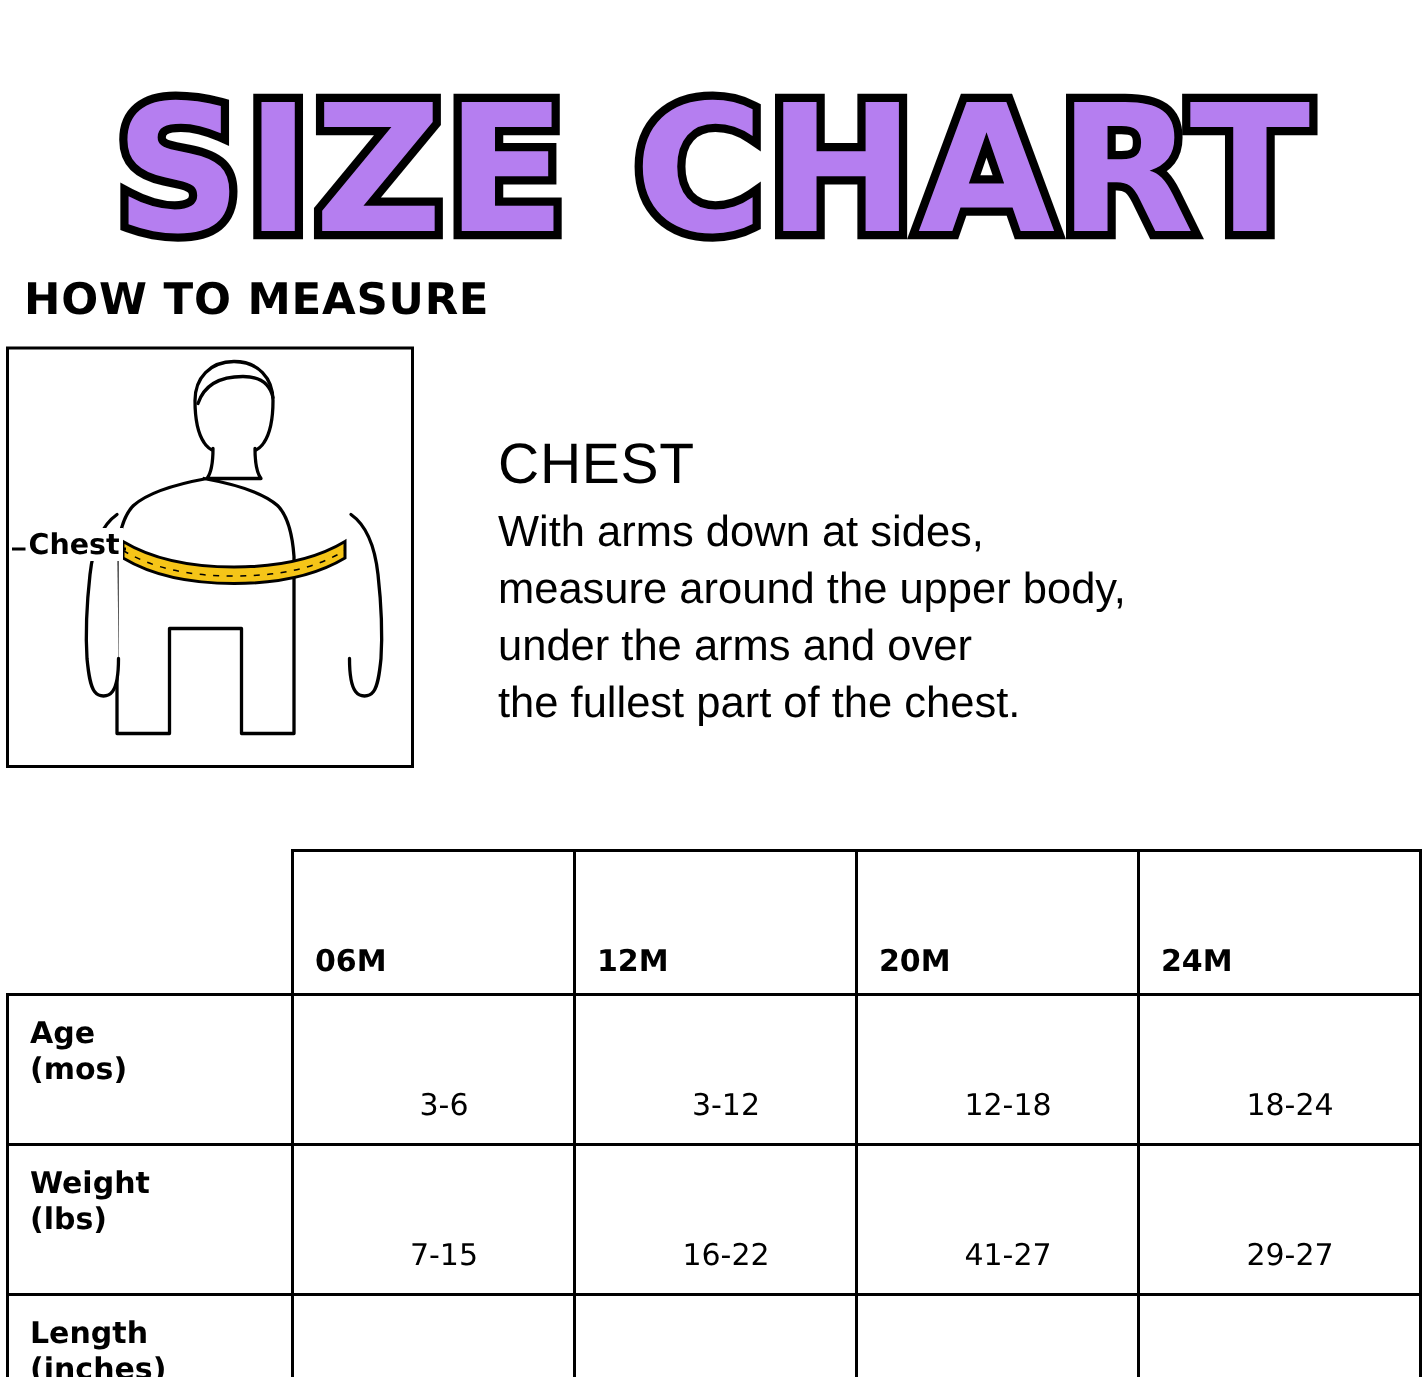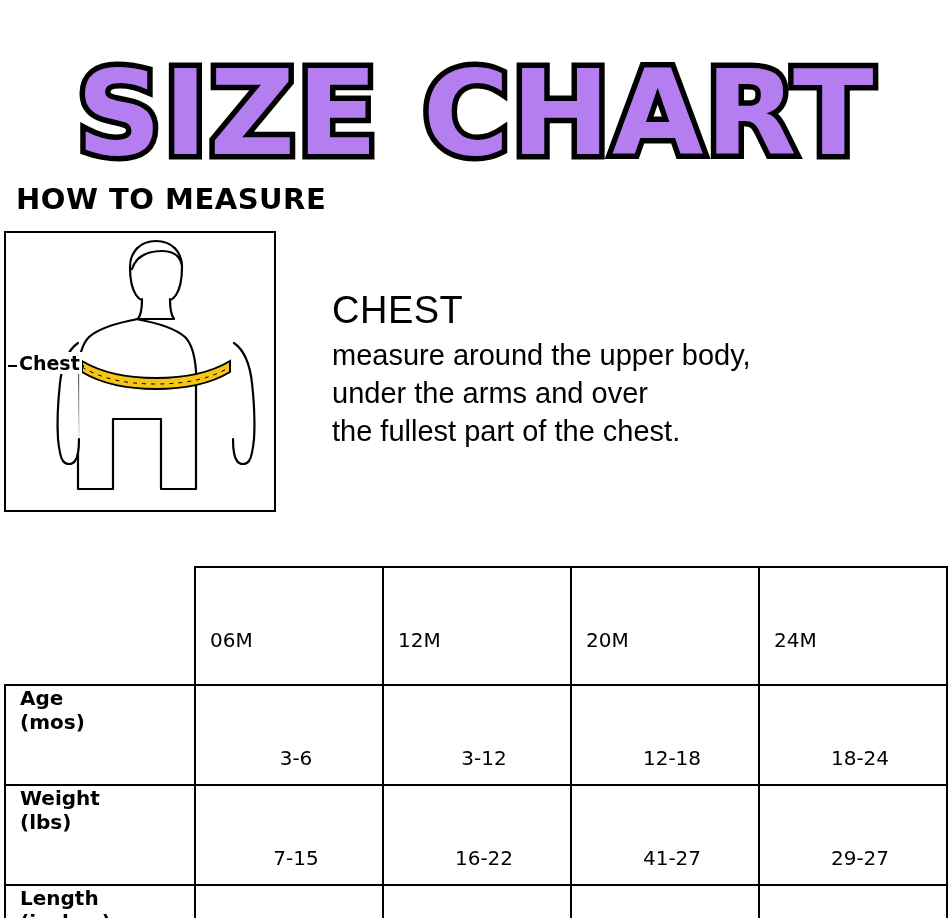--- a/index.html
+++ b/index.html
@@ -112,27 +112,28 @@
     padding: 0 0 0 14px;
     font-family: "DejaVu Sans", sans-serif;
     font-size: 20px;
     font-weight: normal;
     text-align: left;
   }
   table.size-table .corner {
     border: none;
   }
   table.size-table th.col-head {
-    font-weight: normal;
+    font-weight: bold;
     vertical-align: bottom;
-    padding-bottom: 32px;
+    padding-bottom: 10px;
   }
   table.size-table td.row-head {
     font-weight: bold;
     vertical-align: top;
+    padding-top: 12px;
     line-height: 24px;
   }
   table.size-table td.val {
     vertical-align: bottom;
     padding-bottom: 14px;
     text-align: center;
   }
   col.c0 { width: 190px; }
   col.c1, col.c2, col.c3, col.c4 { width: 188px; }
 </style>
@@ -170,20 +171,21 @@
     </g>
 
     <line x1="2" y1="133" x2="78" y2="133" stroke="#000000" stroke-width="2"></line>
   </svg>
 </div>
 <div class="chest-label">Chest</div>
 
 <div class="desc">
   <div class="desc-title">CHEST</div>
   <div class="desc-body">
+    <div>With arms down at sides,</div>
     <div>measure around the upper body,</div>
     <div>under the arms and over</div>
     <div>the fullest part of the chest.</div>
   </div>
 </div>
 
 <div class="table-wrap">
   <table class="size-table">
     <colgroup>
       <col class="c0">

